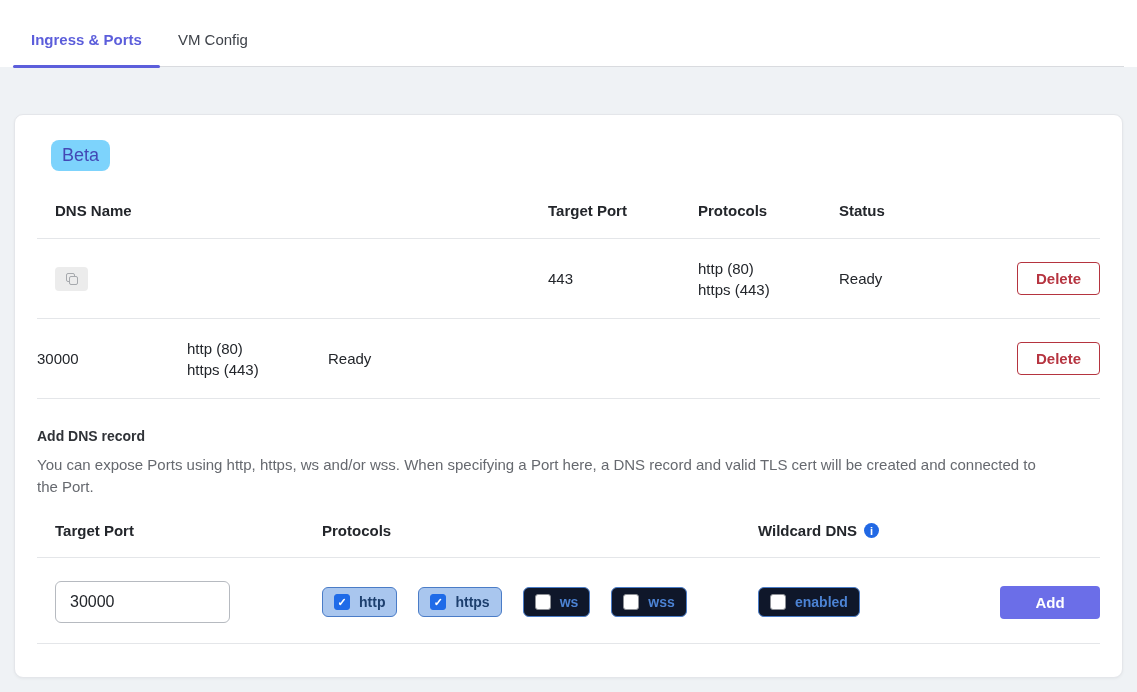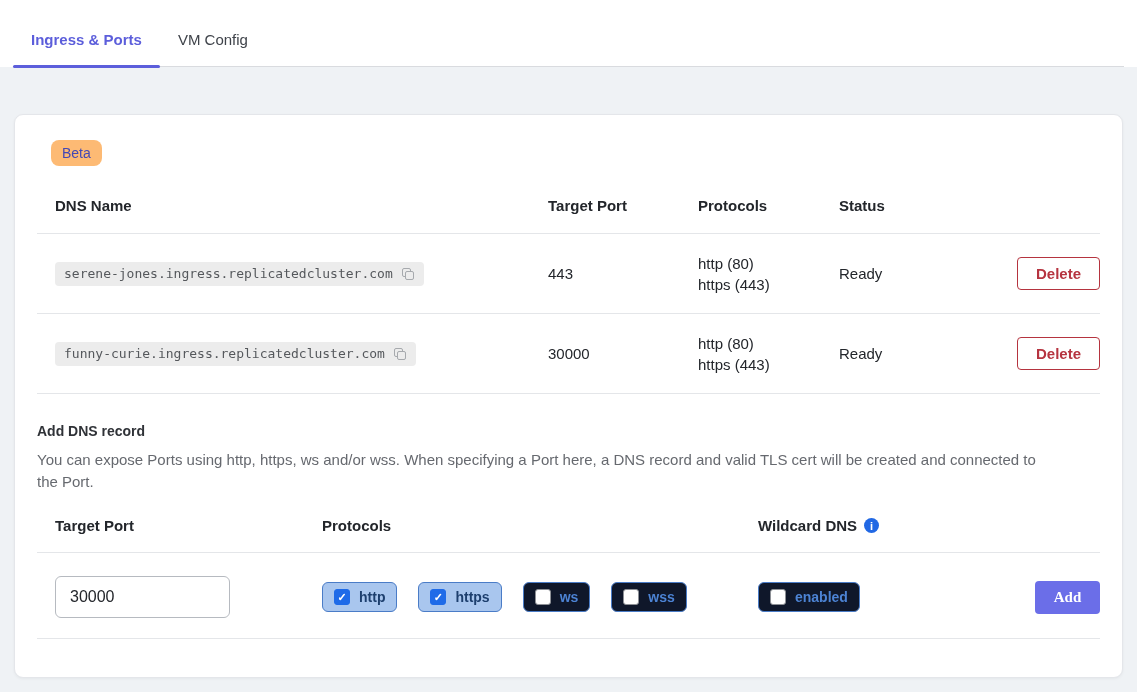--- a/index.html
+++ b/index.html
@@ -14,21 +14,21 @@
   .tab.active { color:#5c5edb; font-weight:700; }
   .tab.active::after { content:""; position:absolute; left:0; right:0; bottom:-1px; height:3px; background:#5c5edb; border-radius:2px; }
 
   
   .content { background:#eff2f5; height:625px; padding:47px 14px 14px 14px; }
   .card { background:#ffffff; border:1px solid #e4e6ea; border-radius:9px; box-shadow:0 1px 3px rgba(20,30,40,.05); padding:25px 22px 0 22px; height:564px; }
 
   
   .card-title-row { display:flex; align-items:center; }
   .card-title { font-size:20px; font-weight:700; color:#2f3237; letter-spacing:.1px; }
-  .beta-badge { margin-left:14px; background:#fdba74; color:#4348b5; font-size:14px; padding:5px 11px; border-radius:8px; }
+  .beta-badge { margin-left:14px; background:#7dd3fc; color:#4348b5; font-size:18px; padding:5px 11px; border-radius:8px; }
 
   
   .tbl { margin-top:12px; }
   .tbl-row { display:flex; align-items:center; }
   .tbl-head { height:56px; align-items:center; border-bottom:1px solid #e4e6e9; font-weight:700; font-size:15px; color:#23262b; }
   .tbl-body-row { height:80px; border-bottom:1px solid #e4e6e9; font-size:15px; }
   .tbl-body-row:nth-of-type(3) { border-bottom:1px solid #e4e6e9; }
   .c-dns { width:511px; padding-left:18px; }
   .c-port { width:150px; }
   .c-proto { width:141px; }
@@ -54,21 +54,21 @@
   .form-row { display:flex; align-items:center; margin-top:23px; }
   .port-input { width:175px; height:42px; border:1px solid #b6bac0; border-radius:6px; padding:0 14px; font-size:16px; color:#23262b; font-family:"Liberation Sans", sans-serif; }
   .chips { display:flex; gap:21px; align-items:center; }
   .chip { display:inline-flex; align-items:center; gap:9px; border-radius:6px; padding:6px 11px; font-size:14px; font-weight:700; cursor:pointer; border:1px solid #4a7cc7; }
   .chip .box { width:16px; height:16px; border-radius:3px; background:#ffffff; border:1px solid #8d9096; display:inline-flex; align-items:center; justify-content:center; }
   .chip.checked { background:#a9c6ee; color:#1d3f6e; }
   .chip.checked .box { background:#1f6be8; border-color:#1f6be8; color:#ffffff; font-size:11px; }
   .chip.unchecked { background:#0f172a; color:#4c83d4; }
   .chip .tick { visibility:hidden; line-height:1; }
   .chip.checked .tick { visibility:visible; }
-  .add-btn { background:#6b6ee8; border:none; color:#ffffff; font-weight:700; font-size:15px; border-radius:4px; width:65px; height:33px; cursor:pointer; font-family:Liberation Serif, serif; }
+  .add-btn { background:#6b6ee8; border:none; color:#ffffff; font-weight:700; font-size:15px; border-radius:4px; width:100px; height:33px; cursor:pointer; font-family:Liberation Sans, sans-serif; }
 
   .card-footer { border-top:1px solid #e4e6e9; margin-top:20px; height:25px; }
 </style>
 </head>
 <body>
 
 <div class="tabbar">
   <div class="tab active">Ingress &amp; Ports</div>
   <div class="tab inactive">VM Config</div>
 </div>
@@ -85,52 +85,40 @@
         <div class="c-dns">DNS Name</div>
         <div class="c-port">Target Port</div>
         <div class="c-proto">Protocols</div>
         <div class="c-status">Status</div>
         <div class="c-action"></div>
       </div>
 
       <div class="tbl-row tbl-body-row">
         <div class="c-dns">
           <span class="dns-pill">
-            <span>serene-jones.ingress.replicatedcluster.com</span>
             <span class="copy-icon">
               <svg width="16" height="16" viewBox="0 0 16 16">
                   <rect x="2.5" y="2.5" width="8" height="8" rx="1.5" fill="none" stroke="#a6a9ad"></rect>
                   <rect x="5.5" y="5.5" width="8" height="8" rx="1.5" fill="#ececec" stroke="#a6a9ad"></rect>
                 </svg>
             </span>
           </span>
         </div>
         <div class="c-port">443</div>
         <div class="c-proto proto-lines">
           <div>http (80)</div>
           <div>https (443)</div>
         </div>
         <div class="c-status">Ready</div>
         <div class="c-action">
           <button class="delete-btn">Delete</button>
         </div>
       </div>
 
       <div class="tbl-row tbl-body-row">
-        <div class="c-dns">
-          <span class="dns-pill">
-            <span>funny-curie.ingress.replicatedcluster.com</span>
-            <span class="copy-icon">
-              <svg width="16" height="16" viewBox="0 0 16 16">
-                  <rect x="2.5" y="2.5" width="8" height="8" rx="1.5" fill="none" stroke="#a6a9ad"></rect>
-                  <rect x="5.5" y="5.5" width="8" height="8" rx="1.5" fill="#ececec" stroke="#a6a9ad"></rect>
-                </svg>
-            </span>
-          </span>
-        </div>
         <div class="c-port">30000</div>
         <div class="c-proto proto-lines">
           <div>http (80)</div>
           <div>https (443)</div>
         </div>
         <div class="c-status">Ready</div>
         <div class="c-action">
           <button class="delete-btn">Delete</button>
         </div>
       </div>

